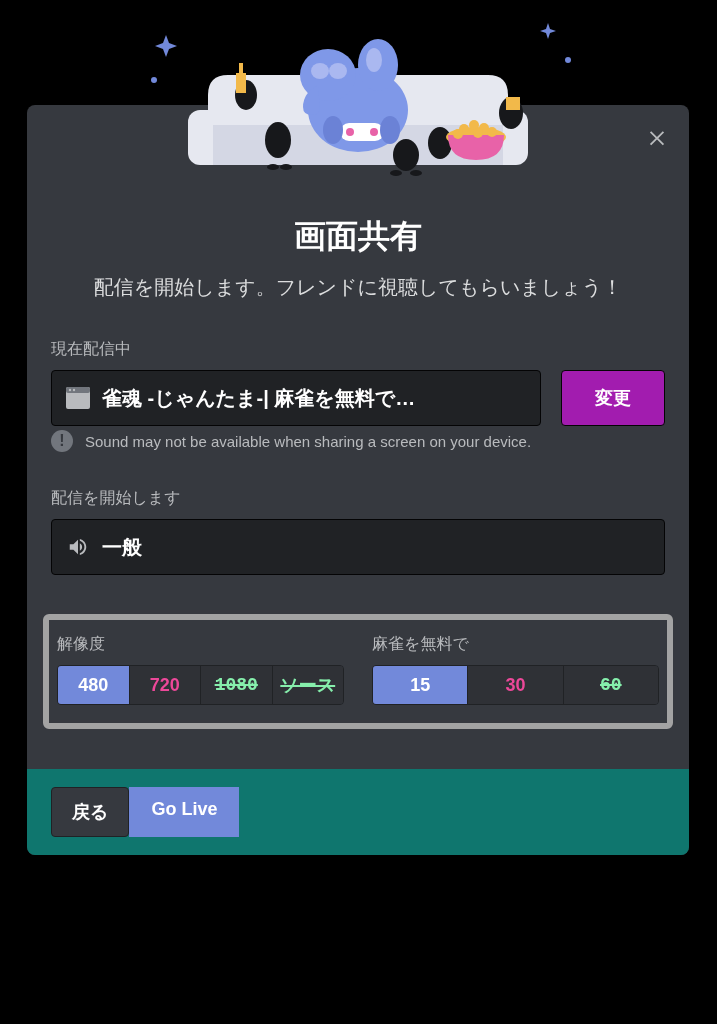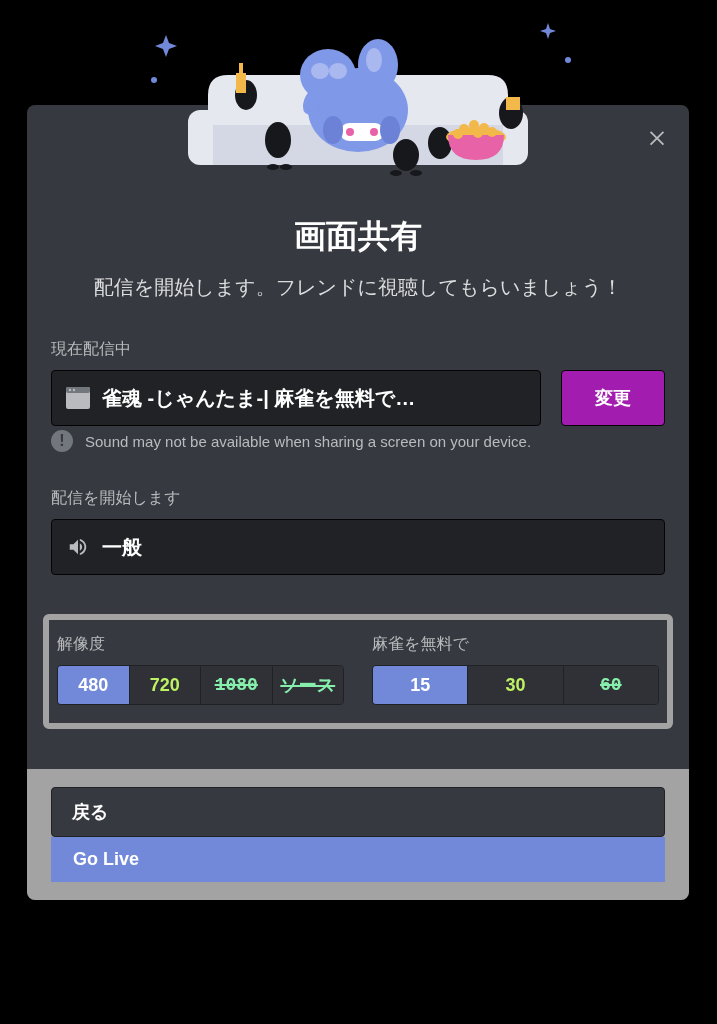--- a/index.html
+++ b/index.html
@@ -154,44 +154,43 @@
   .seg {
     display: flex;
     border: 1px solid #202225;
     border-radius: 4px;
     overflow: hidden;
     height: 40px;
   }
   .seg-btn {
     flex: 1;
     background: #2f3136;
-    color: #bef264;
+    color: #ec4899;
     font-size: 18px;
     font-weight: 700;
     display: flex;
     align-items: center;
     justify-content: center;
     cursor: pointer;
     border-right: 1px solid #202225;
   }
   .seg-btn:last-child { border-right: none; }
   .seg-btn.active { background: #7289da; color: #fff; }
   .seg-btn.locked {
     color: #86efac;
     text-decoration: line-through;
     text-decoration-thickness: 2px;
     font-family: Liberation Mono, monospace;
   }
   .footer {
-    background: #a3a3a3;
+    background: #0f766e;
     padding: 18px 24px;
     display: flex;
     justify-content: flex-start;
     border-radius: 0 0 8px 8px;
-    flex-direction: column;
   }
   .back-btn {
     background: #36393f;
     border: 1px solid #202225;
     color: #fff;
     font-size: 18px;
     font-weight: 600;
     padding: 12px 20px;
     border-radius: 4px;
     cursor: pointer;

